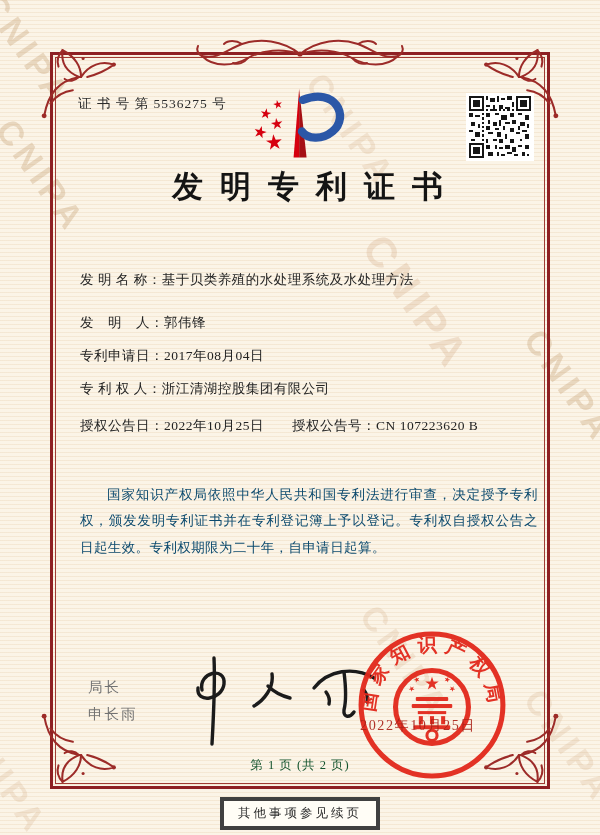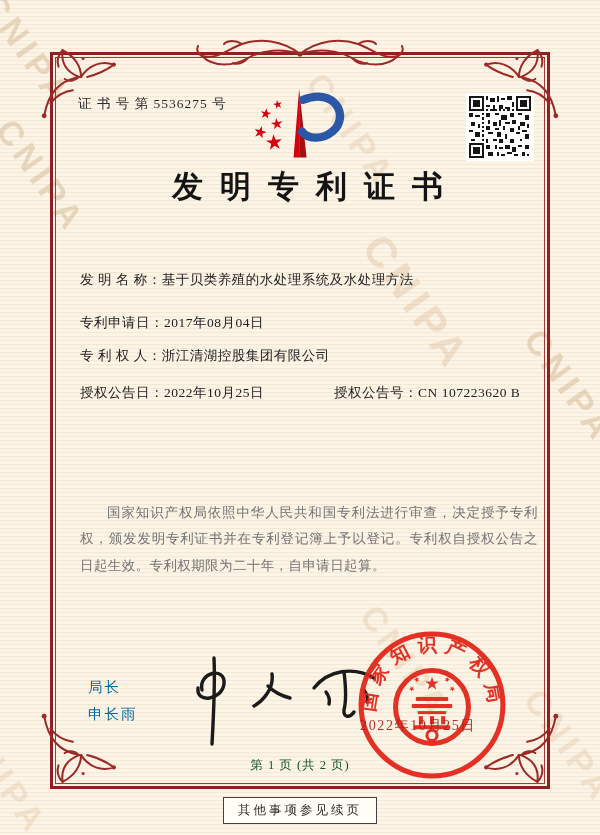--- a/index.html
+++ b/index.html
@@ -54,41 +54,41 @@
   .title{
     position:absolute;left:0;right:0;top:166px;
     text-align:center;font-size:31px;font-weight:600;color:#141414;
     letter-spacing:17px;padding-left:32px;margin:0;
   }
 
   .fields{position:absolute;left:80px;right:62px;top:238px;color:#232323;}
   .frow{font-size:13.5px;line-height:19px;margin-bottom:14px;letter-spacing:0.5px;}
   .frow.first{margin-bottom:24px;margin-top:32px;}
   .flabel{color:#232323;}
-  .grant{display:flex;margin-top:19px;font-size:13.5px;letter-spacing:0.5px;gap:42px;}
+  .grant{display:flex;margin-top:19px;font-size:13.5px;letter-spacing:0.5px;}
   .grant .pair2{margin-left:28px;}
 
-  .paras{position:absolute;left:80px;right:62px;top:500px;color:#737373;}
+  .paras{position:absolute;left:80px;right:62px;top:482px;color:#0c4a6e;}
   .paras p{
     margin:0;font-size:13.5px;line-height:1.95;text-indent:2em;
     text-align:justify;letter-spacing:0.4px;
   }
 
-  .signoff{position:absolute;left:88px;top:674px;font-size:14.5px;color:#0369a1;line-height:27px;letter-spacing:2px;}
+  .signoff{position:absolute;left:88px;top:674px;font-size:14.5px;color:#737373;line-height:27px;letter-spacing:2px;}
   .signature{position:absolute;left:168px;top:648px;width:240px;height:105px;}
 
   .seal{position:absolute;left:355px;top:628px;width:154px;height:154px;opacity:0.95;}
 
   .page-info{
     position:absolute;left:0;right:0;top:757px;text-align:center;
     font-size:12.5px;color:#14532d;letter-spacing:1px;
   }
   .footer-note{position:absolute;left:0;right:0;top:797px;text-align:center;}
   .footer-note span{
-    display:inline-block;background:#fffdf6;border:1px solid #404040;
+    display:inline-block;background:#fffdf6;border:4px solid #404040;
     padding:4px 14px;font-size:12.5px;letter-spacing:3px;color:#2b2b2b;
   }
 </style>
 </head>
 <body>
 
 <div class="page">
 
   <span class="wm" style="left:6px;top:-14px;">CNIPA</span>
   <span class="wm" style="left:20px;top:112px;">CNIPA</span>
@@ -286,20 +286,23 @@
       </g>
     </svg>
 
     <h1 class="title">发明专利证书</h1>
 
     <div class="fields">
       <div class="frow first">
         <span class="flabel">发 明 名 称：</span><span class="fvalue">基于贝类养殖的水处理系统及水处理方法</span>
       </div>
       <div class="frow">
+        <span class="flabel">发　明　人：</span><span class="fvalue">郭伟锋</span>
+      </div>
+      <div class="frow">
         <span class="flabel">专利申请日：</span><span class="fvalue">2017年08月04日</span>
       </div>
       <div class="frow">
         <span class="flabel">专 利 权 人：</span><span class="fvalue">浙江清湖控股集团有限公司</span>
       </div>
       <div class="grant">
         <span><span>授权公告日：</span><span>2022年10月25日</span></span>
         <span class="pair2"><span>授权公告号：</span><span>CN 107223620 B</span></span>
       </div>
     </div>

